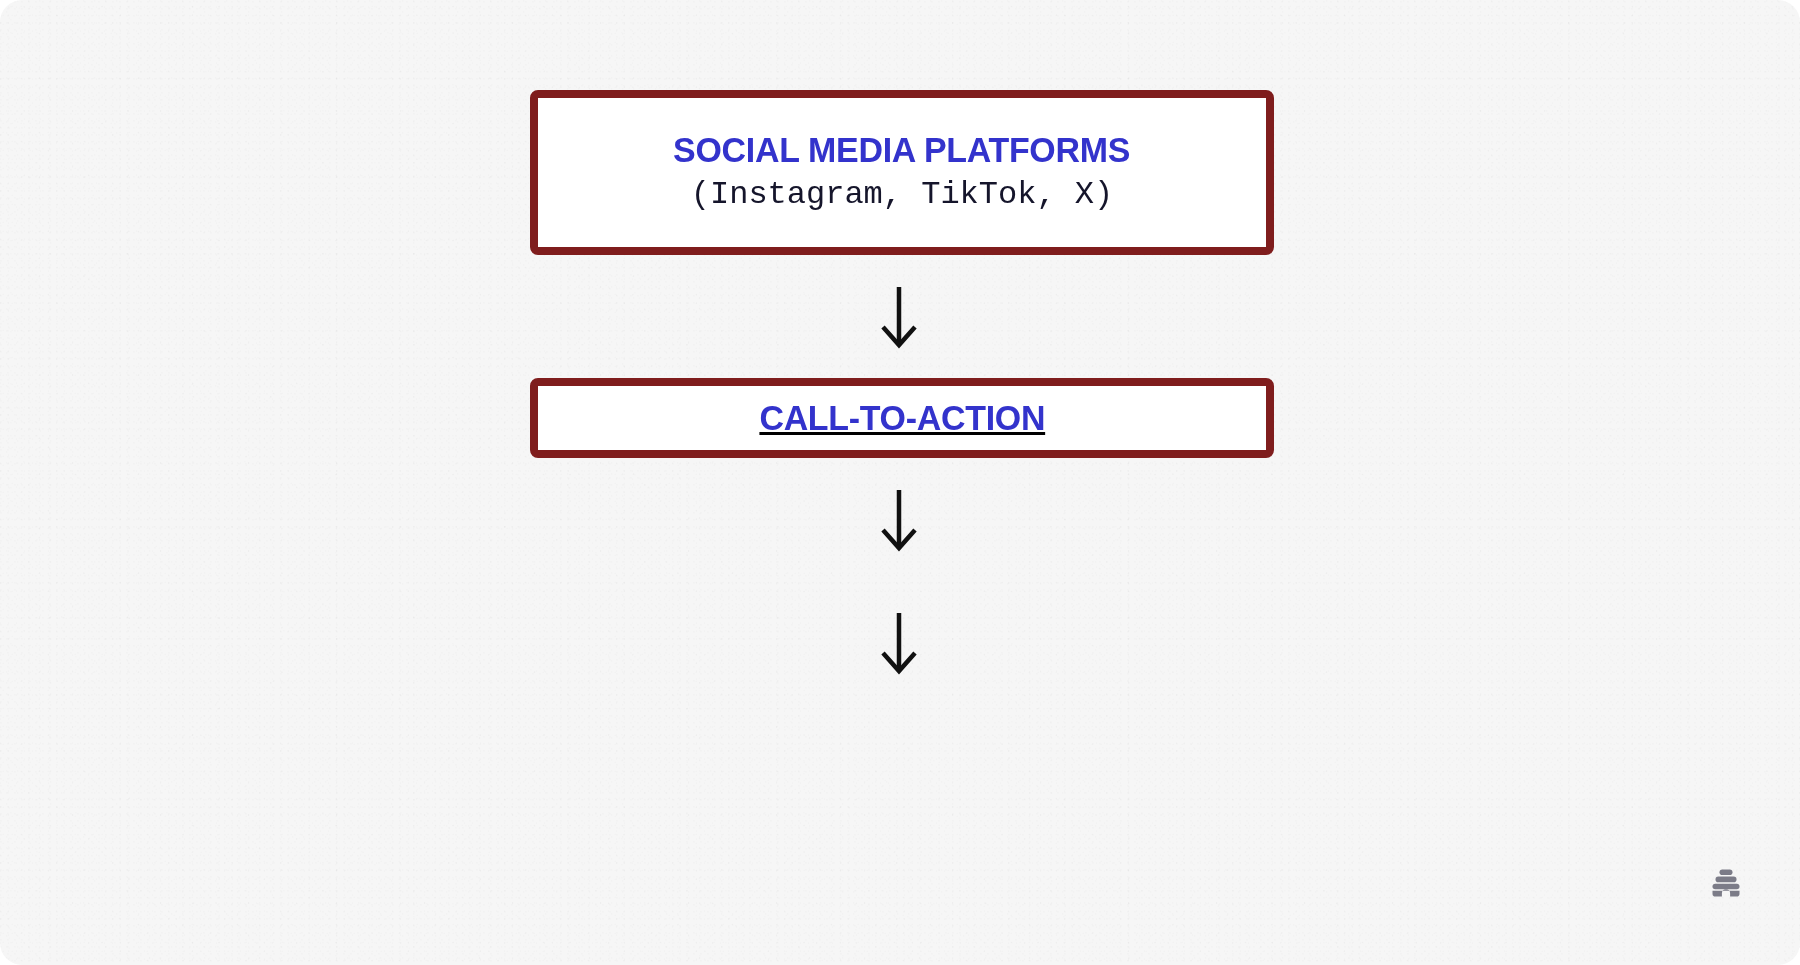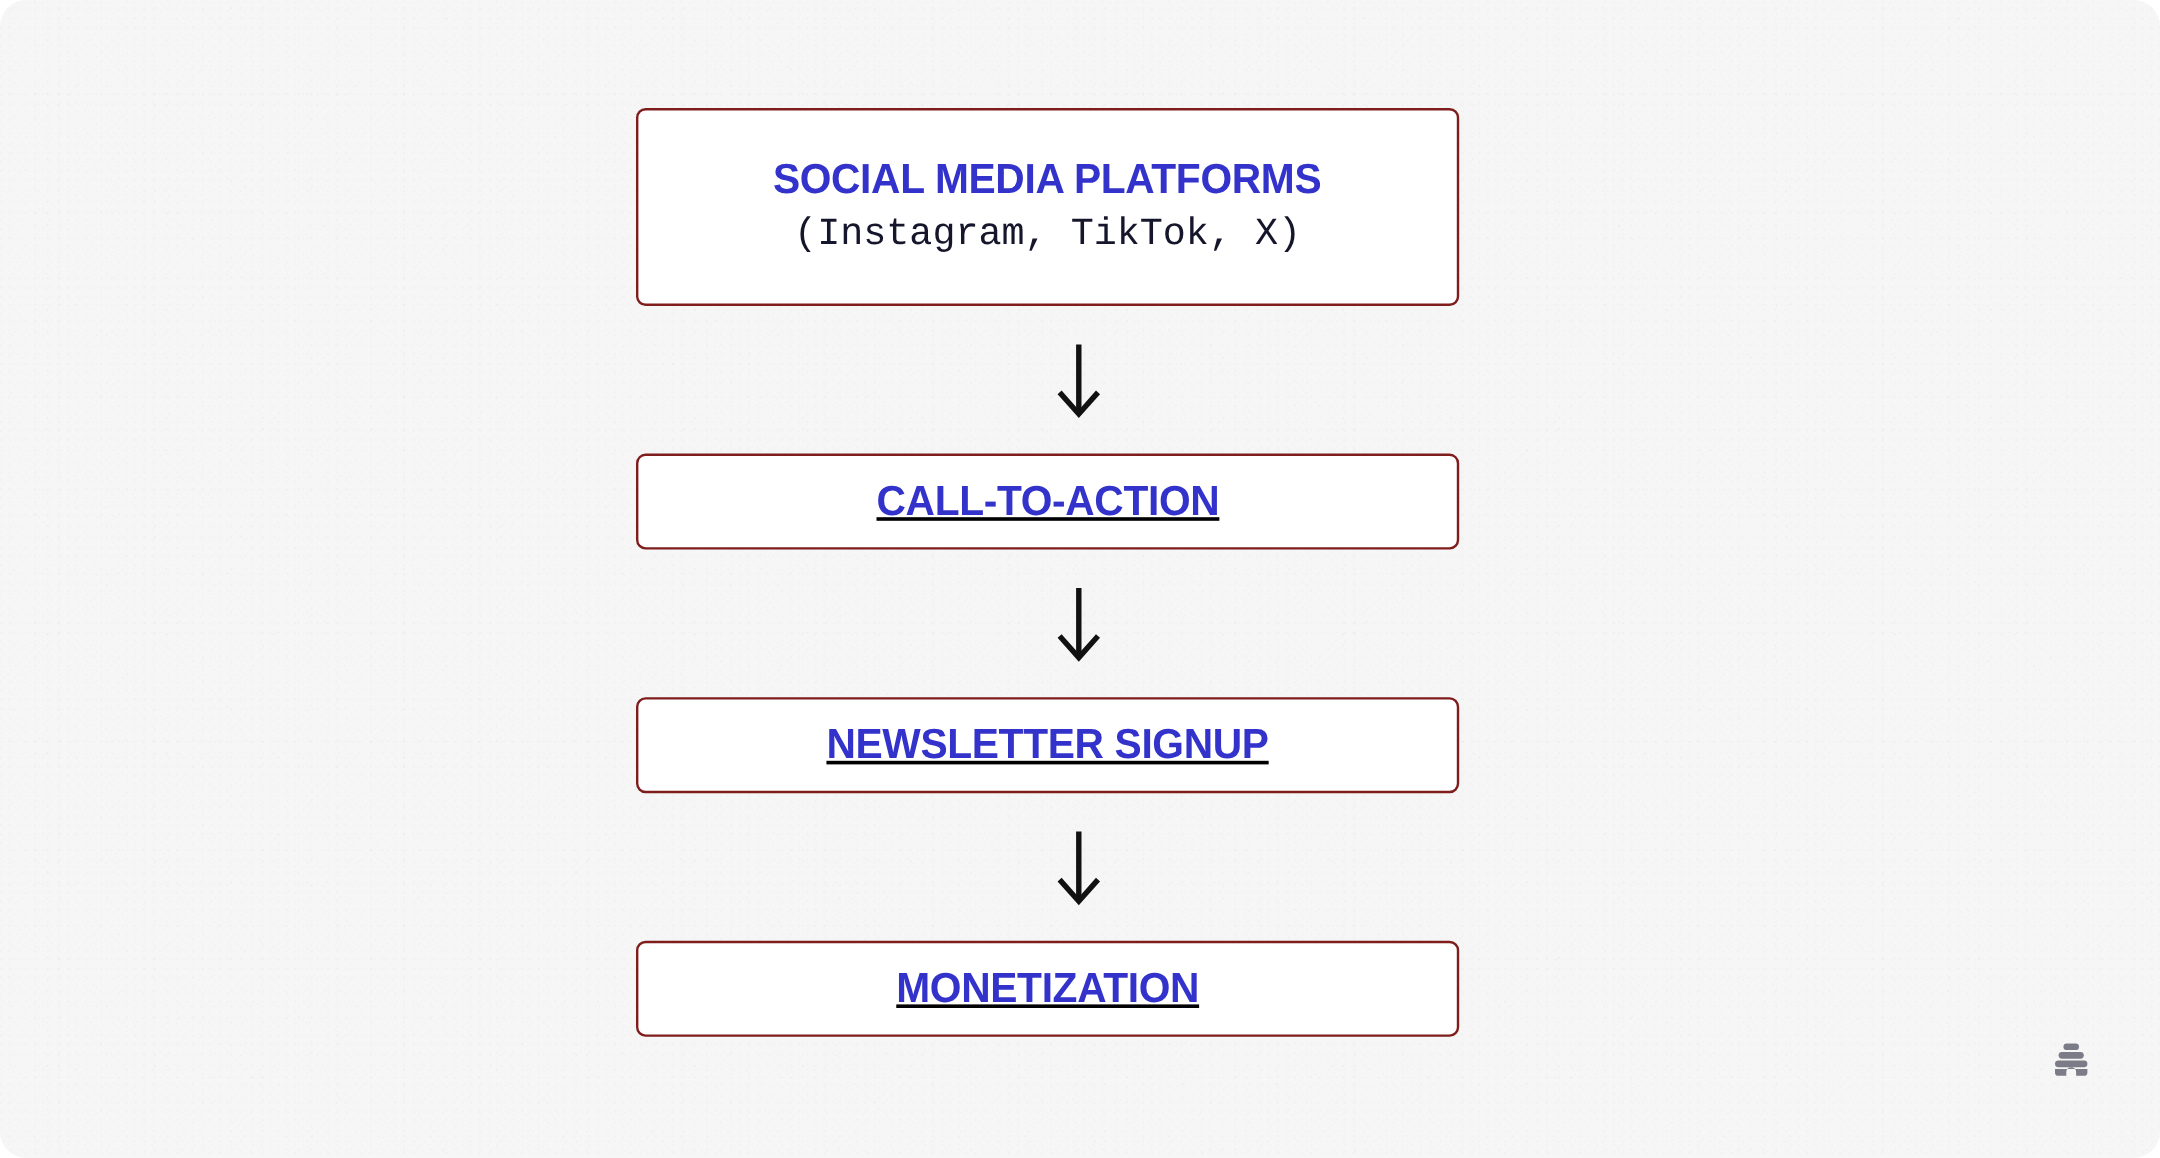--- a/index.html
+++ b/index.html
@@ -43,23 +43,23 @@
 
   #flow {
     position: absolute;
     left: 530px;
     top: 90px;
     width: 738px;
   }
 
   .node {
     box-sizing: border-box;
-    width: 686px;
+    width: 744px;
     background: #ffffff;
-    border: 2px solid #7f1d1d;
+    border: 8px solid #7f1d1d;
     border-radius: 8px;
     display: flex;
     flex-direction: column;
     align-items: center;
     justify-content: center;
     text-align: center;
   }
 
   .node.tall  { height: 165px; }
   .node.short { height: 80px; text-decoration: underline; }
@@ -131,36 +131,30 @@
 
     <div class="connector">
       <span>
         <svg class="arrow-svg" width="44" height="64" viewBox="0 0 44 64" aria-hidden="true">
           <path d="M22 2 L22 58" stroke="#111111" stroke-width="4.5" fill="none" stroke-linecap="butt"></path>
           <path d="M6 42 L22 60 L38 42" stroke="#111111" stroke-width="4.5" fill="none" stroke-linecap="butt" stroke-linejoin="miter"></path>
         </svg>
       </span>
     </div>
 
-    <div class="node short">
-      <div class="node-title">NEWSLETTER SIGNUP</div>
-    </div>
 
     <div class="connector">
       <span>
         <svg class="arrow-svg" width="44" height="64" viewBox="0 0 44 64" aria-hidden="true">
           <path d="M22 2 L22 58" stroke="#111111" stroke-width="4.5" fill="none" stroke-linecap="butt"></path>
           <path d="M6 42 L22 60 L38 42" stroke="#111111" stroke-width="4.5" fill="none" stroke-linecap="butt" stroke-linejoin="miter"></path>
         </svg>
       </span>
     </div>
 
-    <div class="node short">
-      <div class="node-title">MONETIZATION</div>
-    </div>
 
   </div>
 
   <div id="logo">
     <svg width="40" height="40" viewBox="0 0 40 40" aria-hidden="true">
       <g fill="#7c7c88">
         <rect x="13.5" y="7.5" width="13" height="5.6" rx="2.8"></rect>
         <rect x="9.5" y="14.6" width="21" height="5.6" rx="2.8"></rect>
         <rect x="6.5" y="21.7" width="27" height="5.6" rx="2.8"></rect>
         <path d="M6.5 28.8 h27 a0 0 0 0 1 0 0 v2.9 a2.8 2.8 0 0 1 -2.8 2.8 h-6.6 v-3.1

